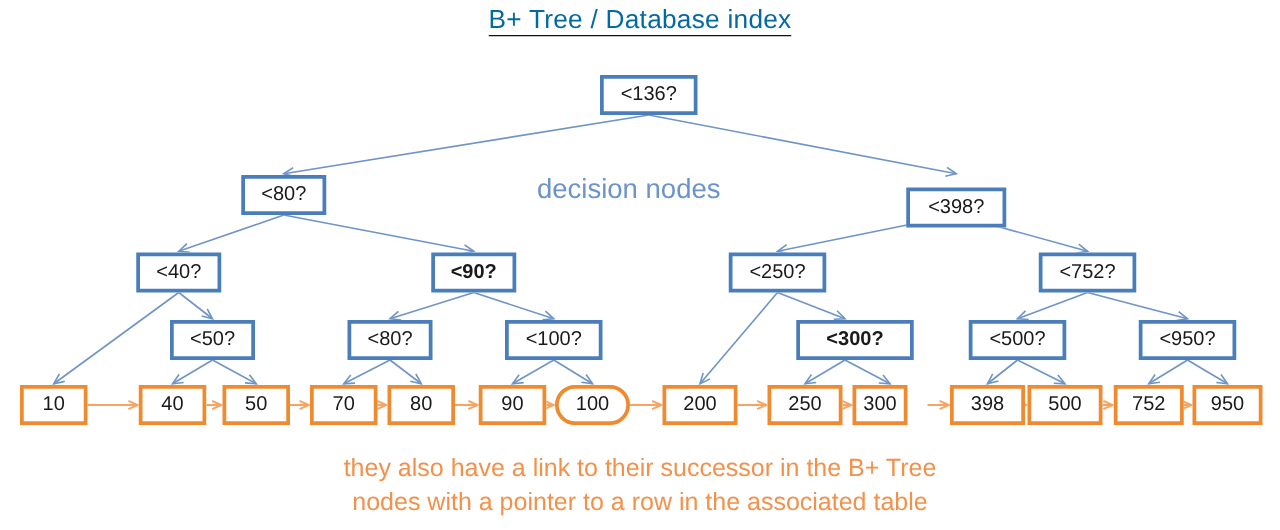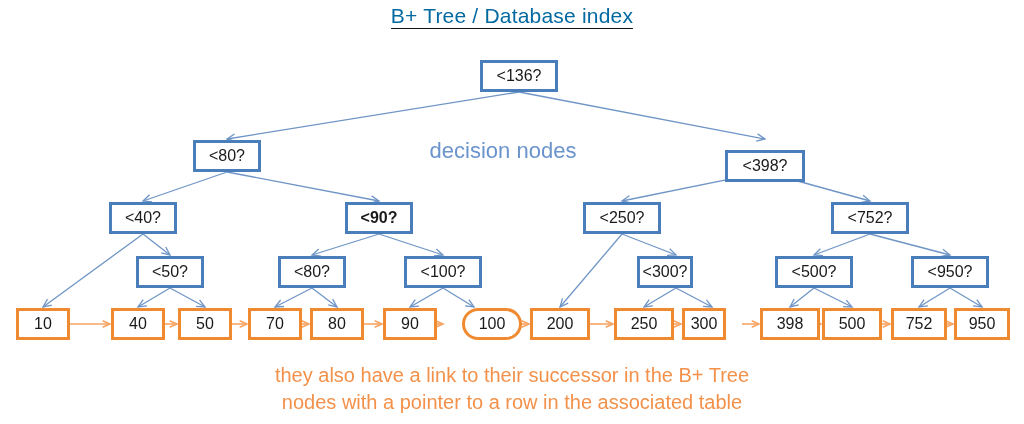--- a/index.html
+++ b/index.html
@@ -258,30 +258,30 @@
       <div class="node decision" style="left: 480px; top: 60px; width: 78px;">&lt;136?</div>
       <div class="node decision" style="left: 193px; top: 140px; width: 68px;">&lt;80?</div>
       <div class="node decision" style="left: 725px; top: 140px; width: 80px; margin-top: 10px;">&lt;398?</div>
       <div class="node decision" style="left: 109px; top: 202px; width: 68px;">&lt;40?</div>
       <div class="node decision" style="left: 345px; top: 202px; width: 68px; font-weight: bold;">&lt;90?</div>
       <div class="node decision" style="left: 583px; top: 202px; width: 78px;">&lt;250?</div>
       <div class="node decision" style="left: 831px; top: 202px; width: 78px;">&lt;752?</div>
       <div class="node decision" style="left: 136px; top: 256px; width: 68px;">&lt;50?</div>
       <div class="node decision" style="left: 278px; top: 256px; width: 68px;">&lt;80?</div>
       <div class="node decision" style="left: 404px; top: 256px; width: 78px;">&lt;100?</div>
-      <div class="node decision" style="left: 637px; top: 256px; width: 56px;">&lt;300?</div>
+      <div class="node decision" style="left: 637px; top: 256px; width: 94px; font-weight: bold;">&lt;300?</div>
       <div class="node decision" style="left: 775px; top: 256px; width: 78px;">&lt;500?</div>
       <div class="node decision" style="left: 911px; top: 256px; width: 78px;">&lt;950?</div>
       <div class="node leaf" style="left: 16px; top: 308px; width: 54px;">10</div>
       <div class="node leaf" style="left: 111px; top: 308px; width: 54px;">40</div>
       <div class="node leaf" style="left: 178px; top: 308px; width: 54px;">50</div>
       <div class="node leaf" style="left: 248px; top: 308px; width: 54px;">70</div>
       <div class="node leaf" style="left: 310px; top: 308px; width: 54px;">80</div>
       <div class="node leaf" style="left: 383px; top: 308px; width: 54px;">90</div>
-      <div class="node leaf" style="left: 462px; top: 308px; width: 60px; border-radius: 16px;">100</div>
+      <div class="node leaf" style="left: 444px; top: 308px; width: 60px; border-radius: 16px;">100</div>
       <div class="node leaf" style="left: 530px; top: 308px; width: 60px;">200</div>
       <div class="node leaf" style="left: 614px; top: 308px; width: 60px;">250</div>
       <div class="node leaf" style="left: 682px; top: 308px; width: 44px;">300</div>
       <div class="node leaf" style="left: 760px; top: 308px; width: 60px;">398</div>
       <div class="node leaf" style="left: 822px; top: 308px; width: 60px;">500</div>
       <div class="node leaf" style="left: 891px; top: 308px; width: 56px;">752</div>
       <div class="node leaf" style="left: 954px; top: 308px; width: 56px;">950</div>
     </div>
 
   <div id="caption">

